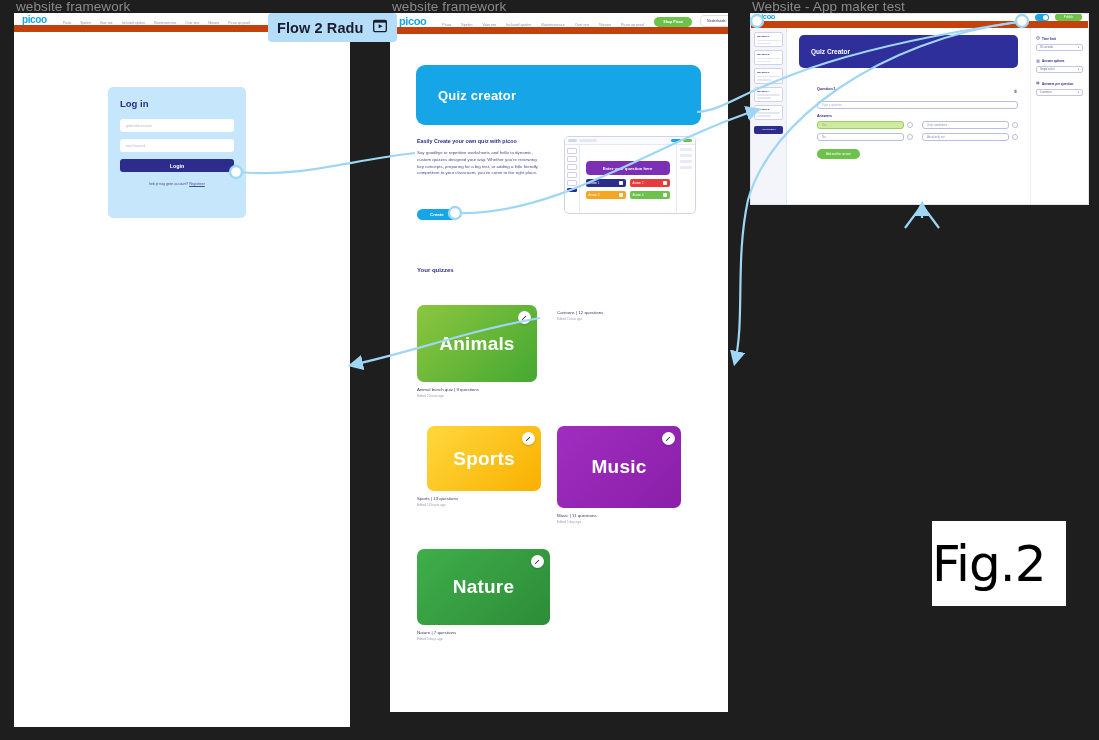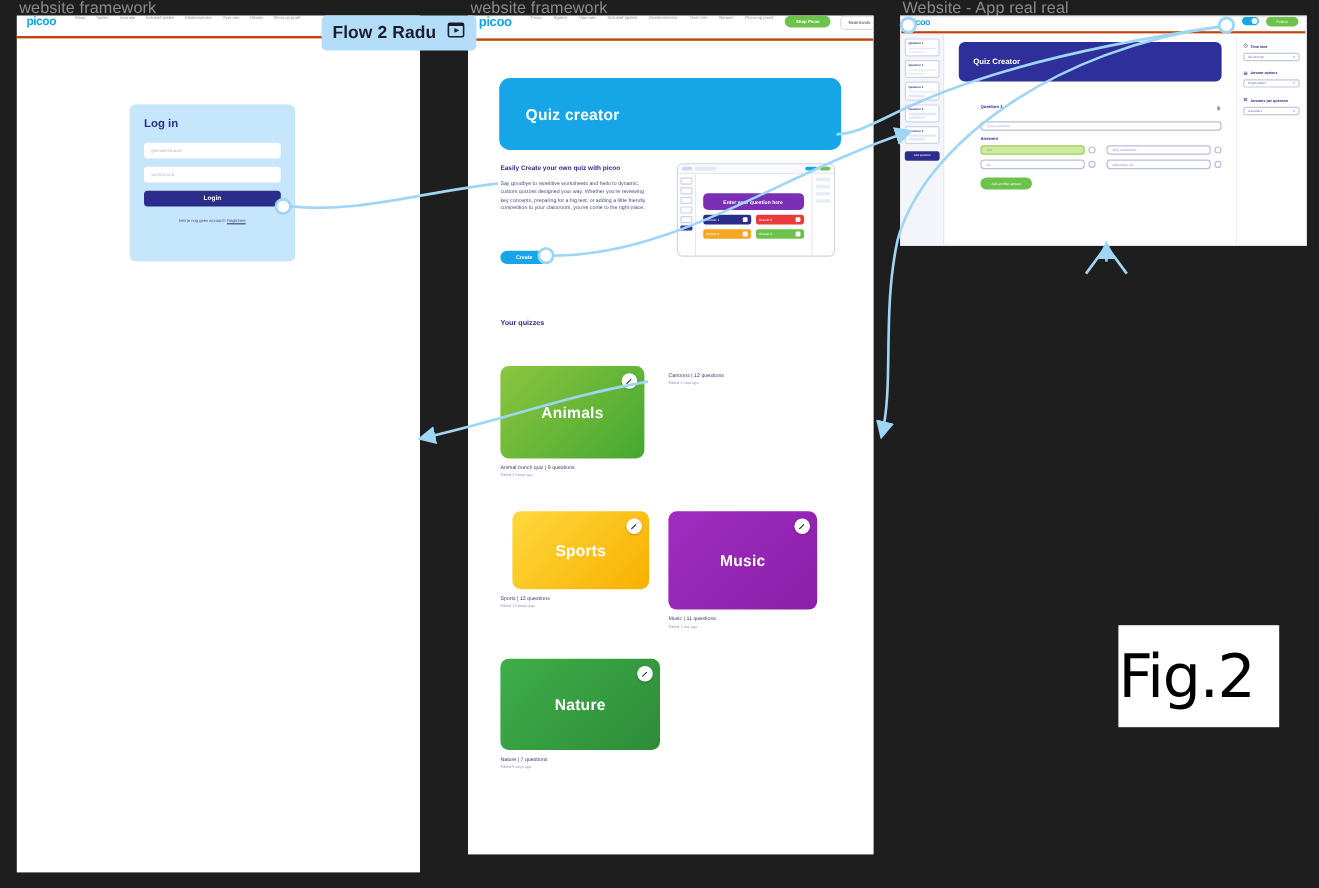--- a/index.html
+++ b/index.html
@@ -14,22 +14,22 @@
   .frame-title {
     position: absolute; color: #8a8a8a; font-size: 13.5px;
     font-family: "Liberation Sans", sans-serif; letter-spacing: .1px;
     white-space: nowrap;
   }
 
   
   .frame { position: absolute; background: #ffffff; overflow: hidden; }
 
   
-  .navbar { display: flex; align-items: flex-start; background: #fff; width: 100%;
-            border-bottom: 2px solid #c2410c; }
+  .navbar { display: flex; align-items: flex-end; background: #fff; width: 100%;
+            border-bottom: 7px solid #c2410c; }
   .logo { font-weight: 700; letter-spacing: -.4px; color: #16a6e8; display: flex; align-items: center; }
   .nav-links { display: flex; align-items: center; }
   .nav-links span { color: #8e8ea8; white-space: nowrap; }
   .shop-btn { background: #6cc24a; color: #fff; border-radius: 999px; text-align: center;
               white-space: nowrap; font-weight: 600; }
   .lang-btn { border: 1px solid #dcdce6; border-radius: 4px; color: #3a3a5c; white-space: nowrap;
               display: flex; align-items: center; gap: 3px; }
 
   
   #frame-login { left: 14px; top: 13px; width: 336px; height: 714px; }
@@ -84,21 +84,21 @@
             justify-content: space-between; padding: 0 3px; color: #fff; font-size: 2.6px; }
   .pv-chk { width: 4px; height: 4px; background: #fff; border-radius: 1px; }
   .pv-right { width: 24px; border-left: 1px solid #e6e9f5; padding: 3px;
               display: flex; flex-direction: column; gap: 3px; }
   .pv-opt { height: 3px; background: #e8ebf6; border-radius: 1px; }
   .quizzes-head { position: absolute; left: 417px; top: 267px; color: #2c2c8c;
                   font-size: 6px; font-weight: 700; }
   .qcard-wrap { position: absolute; }
   .qcard { border-radius: 7px; display: flex; align-items: center; justify-content: center;
            position: relative; color: #fff; font-weight: 700; }
-  .qcard-label { font-size: 13px; letter-spacing: .2px; }
+  .qcard-label { font-size: 19px; letter-spacing: .2px; }
   .qcard-edit { position: absolute; right: 6px; top: 6px; width: 13px; height: 13px;
                 background: #fff; border-radius: 50%; display: flex; align-items: center;
                 justify-content: center; box-shadow: 0 1px 2px rgba(0,0,0,.2); }
   .qcard-meta { color: #3a3a6e; font-size: 4.4px; margin-top: 5px; }
   .qcard-sub { color: #9a9ac0; font-size: 3.2px; margin-top: 2px; }
 
   
   #frame-app { left: 750px; top: 13px; width: 339px; height: 192px; background: #fafbfd;
                border: 1px solid #e3e6ef; }
   #frame-app .navbar { height: 14px; padding: 0 6px; background: #fff; }
@@ -154,21 +154,21 @@
           background: #fff; display: flex; align-items: center; justify-content: flex-start; }
   .fig2 span { font-size: 50px; color: #000; font-family: "DejaVu Sans", sans-serif; letter-spacing: -1px; }
 </style>
 </head>
 <body>
 
 <div id="canvas">
 
   <div class="frame-title" style="left:16px;top:-1px;">website framework</div>
   <div class="frame-title" style="left:392px;top:-1px;">website framework</div>
-  <div class="frame-title" style="left:752px;top:-1px;">Website - App real real</div>
+  <div class="frame-title" style="left:752px;top:-1px;">Website - App maker test</div>
 
   <div class="frame" id="frame-login">
     <div class="navbar">
       <div class="logo">
         <span>picoo</span>
       </div>
       <div class="nav-links">
         <span>Picoo</span>
         <span>Spelen</span>
         <span>Voor wie</span>

